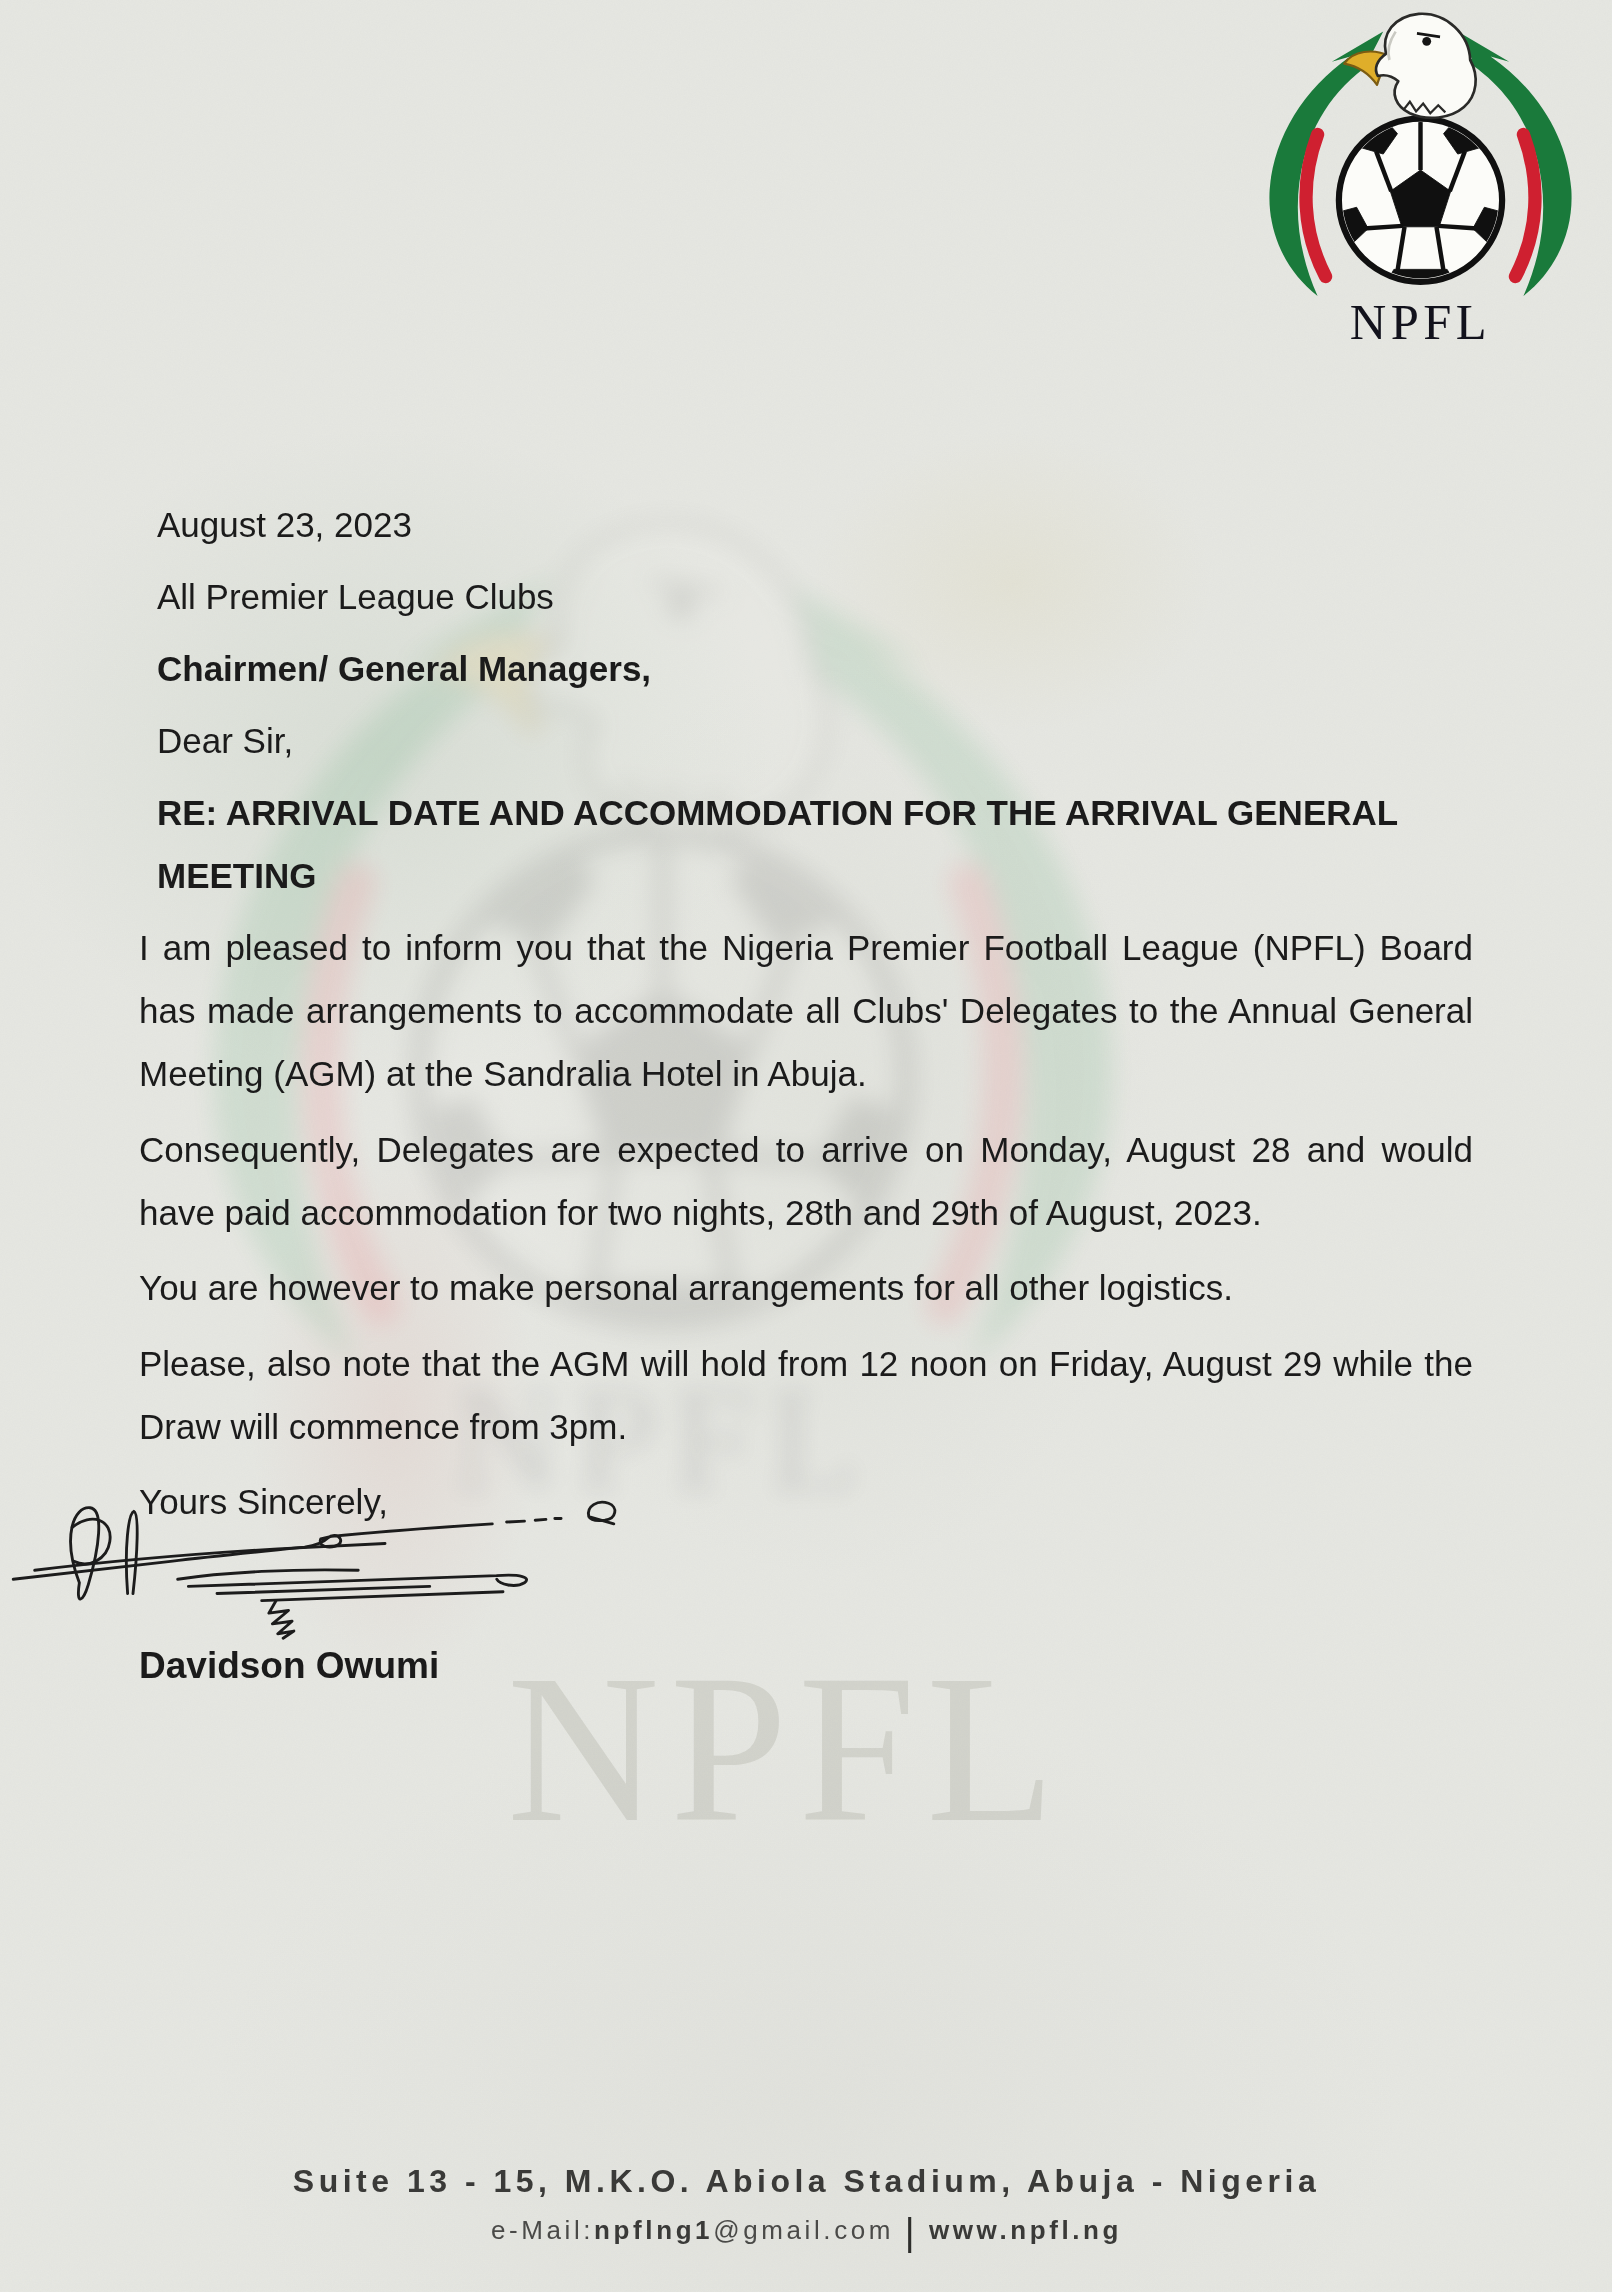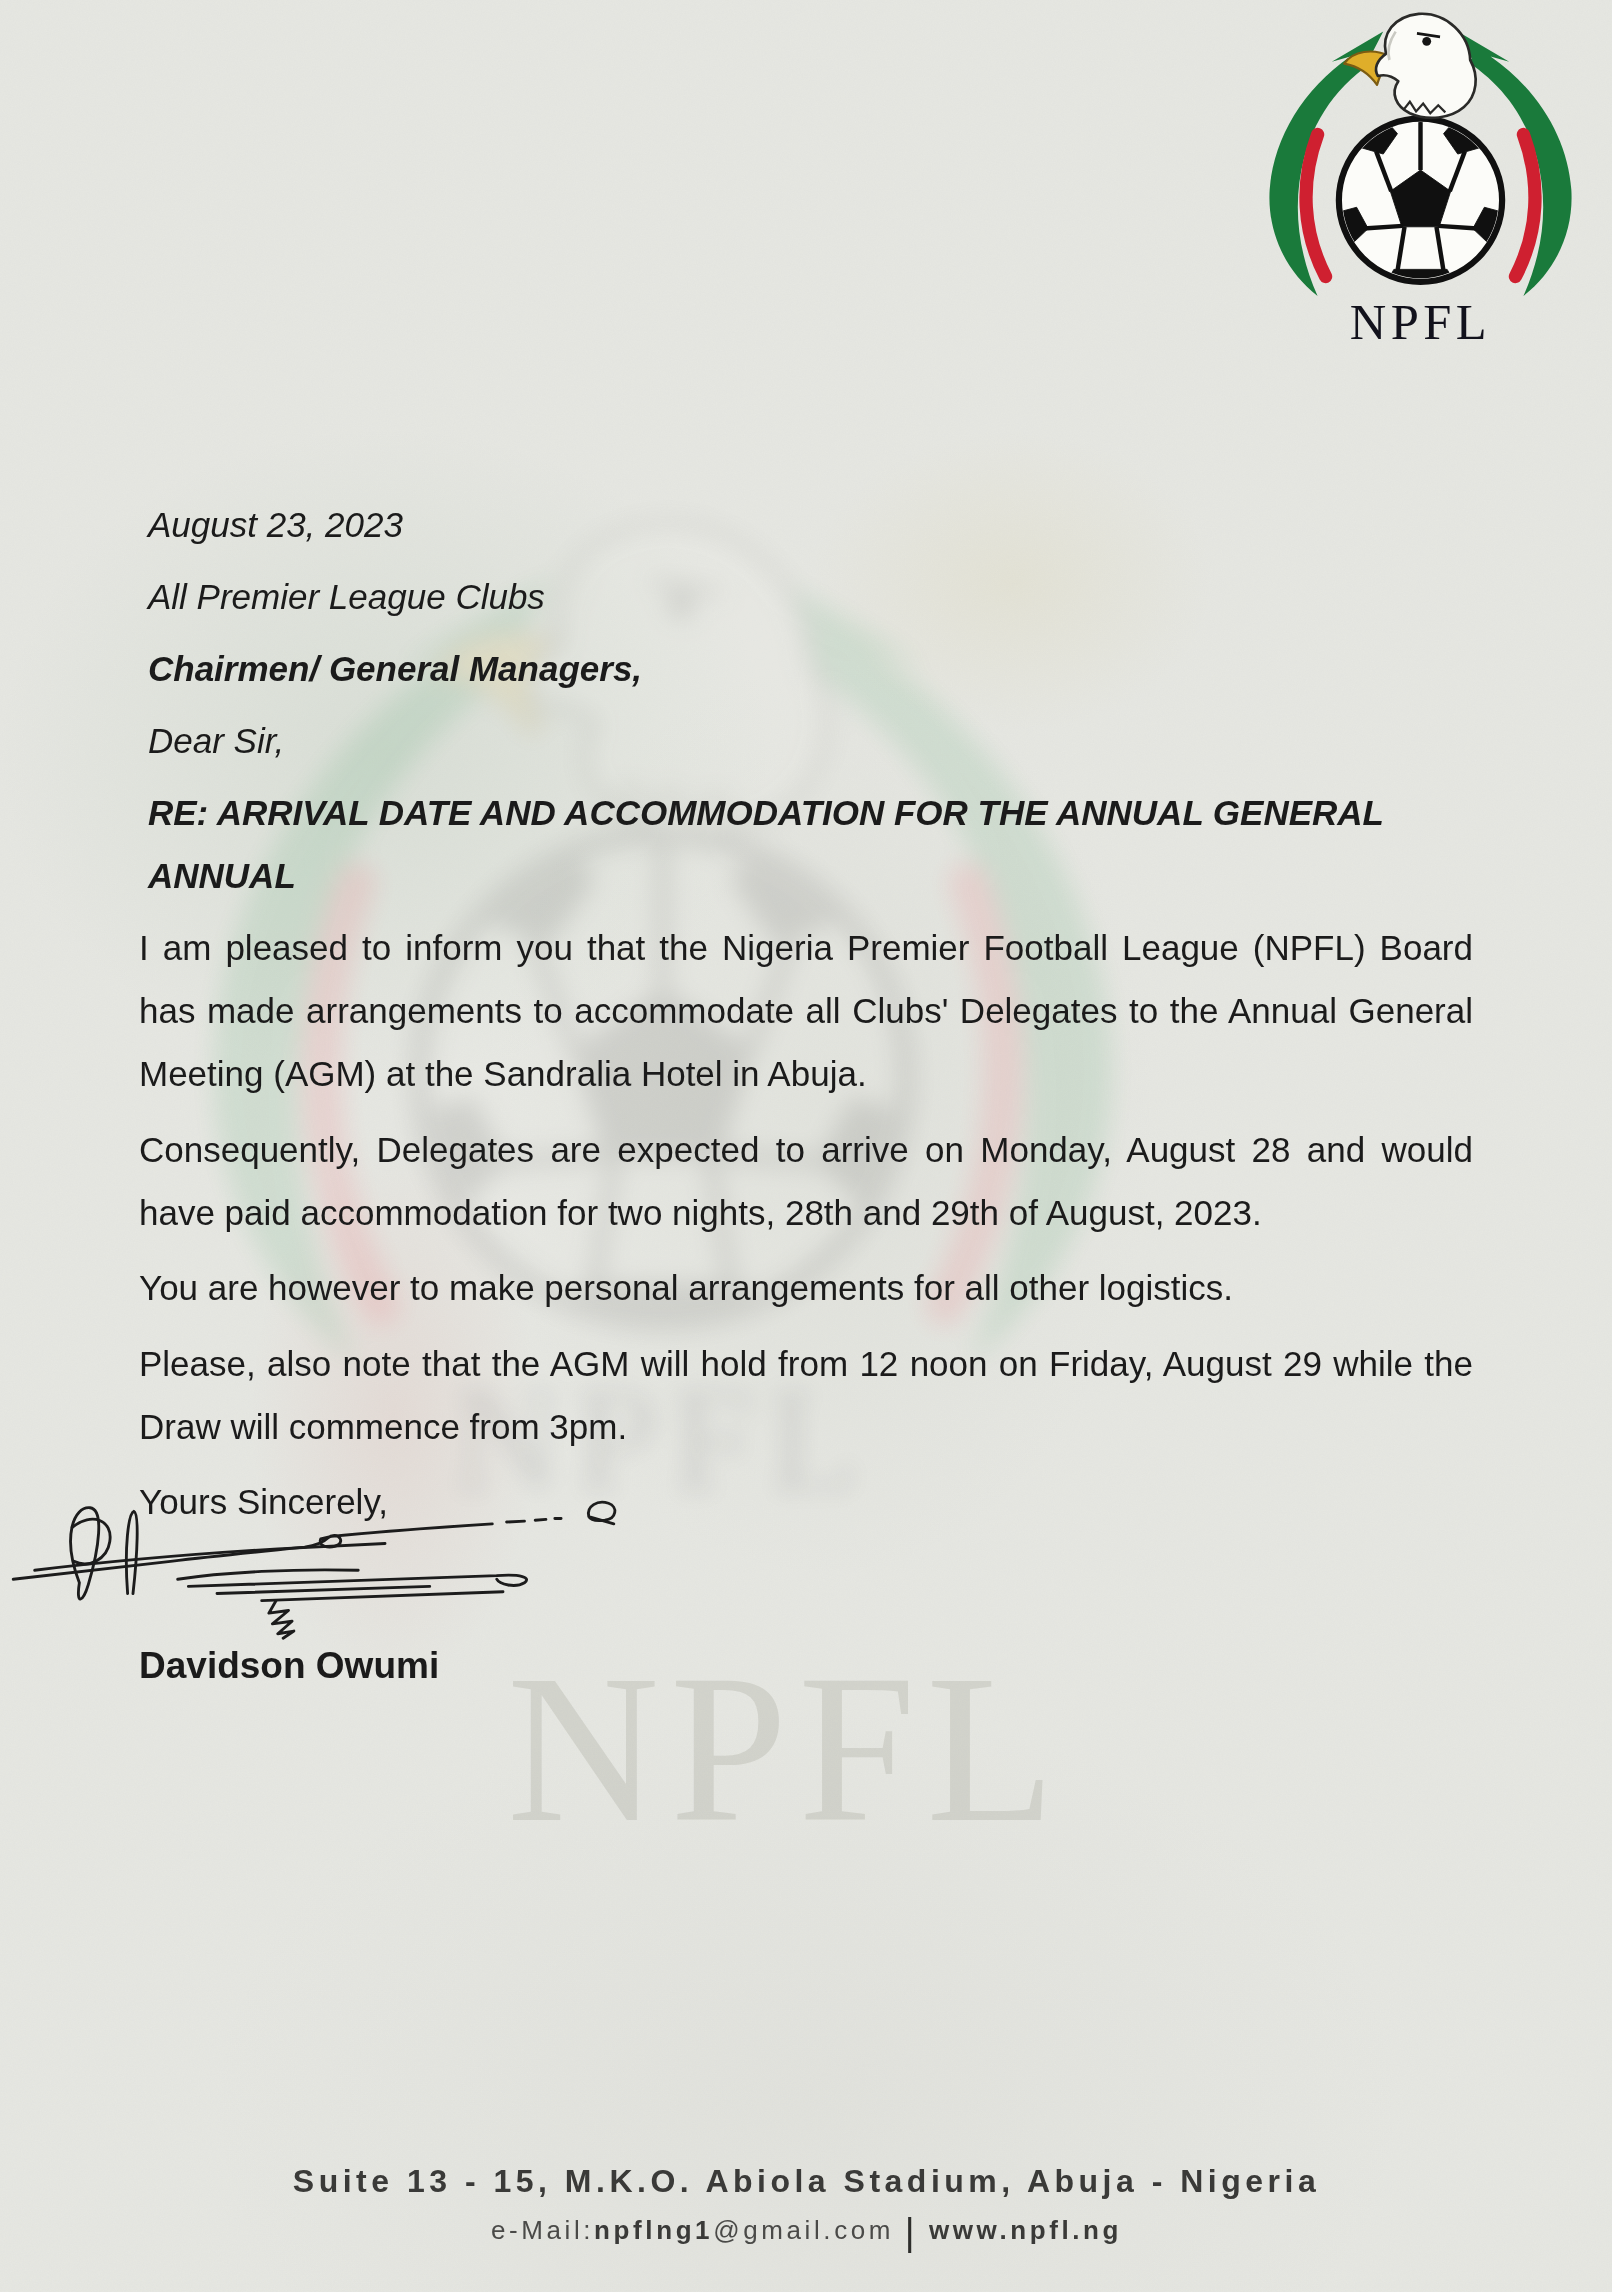--- a/index.html
+++ b/index.html
@@ -35,21 +35,21 @@
     color:rgba(110,110,96,0.16);
     pointer-events:none;white-space:nowrap;
   }
   
   .letterhead-logo{position:absolute;left:1243px;top:5.4px;width:355px;height:346px;}
   
   .content{
     position:absolute;left:139px;top:493px;width:1334px;
     font-size:35px;line-height:63px;
   }
-  .content .block{margin:0 0 9px 9px;font-style:italic;}
+  .content .block{margin:0 0 9px 18px;}
   .date{margin-bottom:90px;}
   .bold{font-weight:bold;}
   .subject{font-weight:bold;margin-bottom:12.5px;}
   .para{text-align:justify;margin:0 0 12.5px 0;}
   .closing{margin:0;}
   .sig{display:block;margin:-36px 0 0 -130px;}
   .signer-name{font-size:37px;font-weight:bold;line-height:43px;margin-top:3.6px;}
   .signer-title{font-size:36px;font-weight:bold;font-style:italic;line-height:43px;margin-top:7.2px;}
   
   .footer{
@@ -131,21 +131,21 @@
 
   <svg class="letterhead-logo" viewBox="0 0 400 390">
     <use href="#npfl-art" xlink:href="#npfl-art"></use>
   </svg>
 
   <div class="content">
     <div class="block date">August 23, 2023</div>
     <div class="block">All Premier League Clubs</div>
     <div class="block bold">Chairmen/ General Managers,</div>
     <div class="block">Dear Sir,</div>
-    <div class="block subject">RE: ARRIVAL DATE AND ACCOMMODATION FOR THE ANNUAL GENERAL ANNUAL</div>
+    <div class="block subject">RE: ARRIVAL DATE AND ACCOMMODATION FOR THE ARRIVAL GENERAL MEETING</div>
 
     <p class="para">I am pleased to inform you that the Nigeria Premier Football League (NPFL) Board has made arrangements to accommodate all Clubs' Delegates to the Annual General Meeting (AGM) at the Sandralia Hotel in Abuja.</p>
     <p class="para">Consequently, Delegates are expected to arrive on Monday, August 28 and would have paid accommodation for two nights, 28th and 29th of August, 2023.</p>
     <p class="para">You are however to make personal arrangements for all other logistics.</p>
     <p class="para">Please, also note that the AGM will hold from 12 noon on Friday, August 29 while the Draw will commence from 3pm.</p>
 
     <div class="closing">Yours Sincerely,</div>
 
     <svg class="sig" width="618" height="143" viewBox="0 0 690 160" fill="none" stroke="#1c1c1c" stroke-width="3.2" stroke-linecap="round" stroke-linejoin="round">
       <path d="M 4 92 L 180 72 C 230 66 290 60 330 56 C 345 54 352 50 356 46 C 360 42 368 42 370 47 C 372 52 366 56 358 56 C 350 56 346 52 348 47 L 360 44 C 420 38 480 34 540 30"></path>

